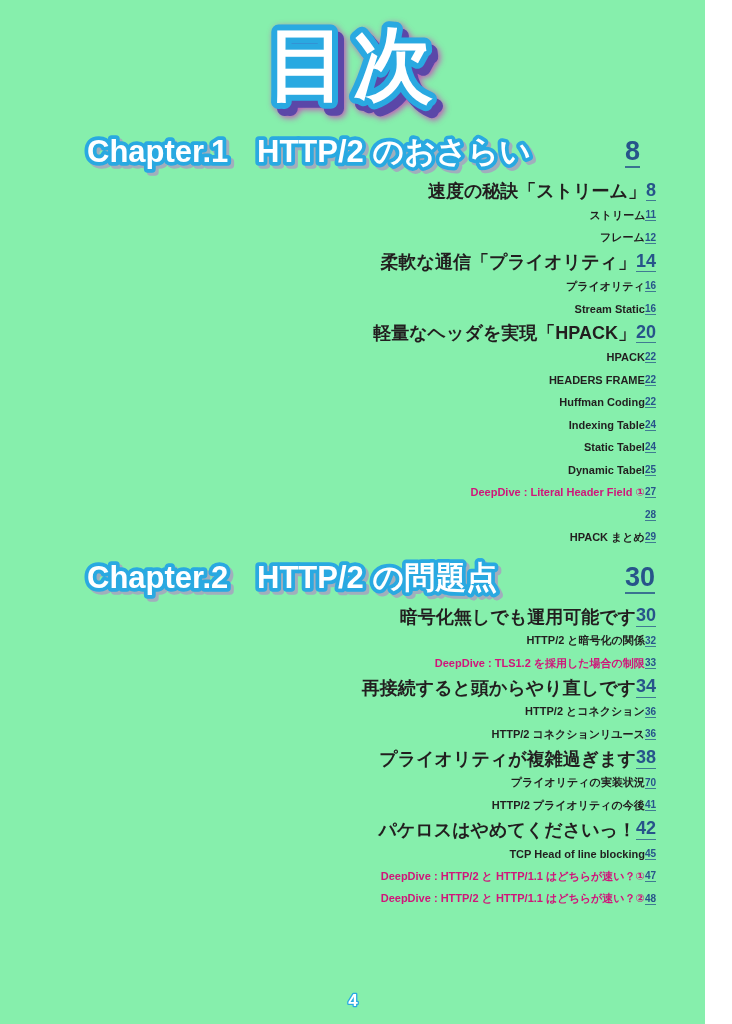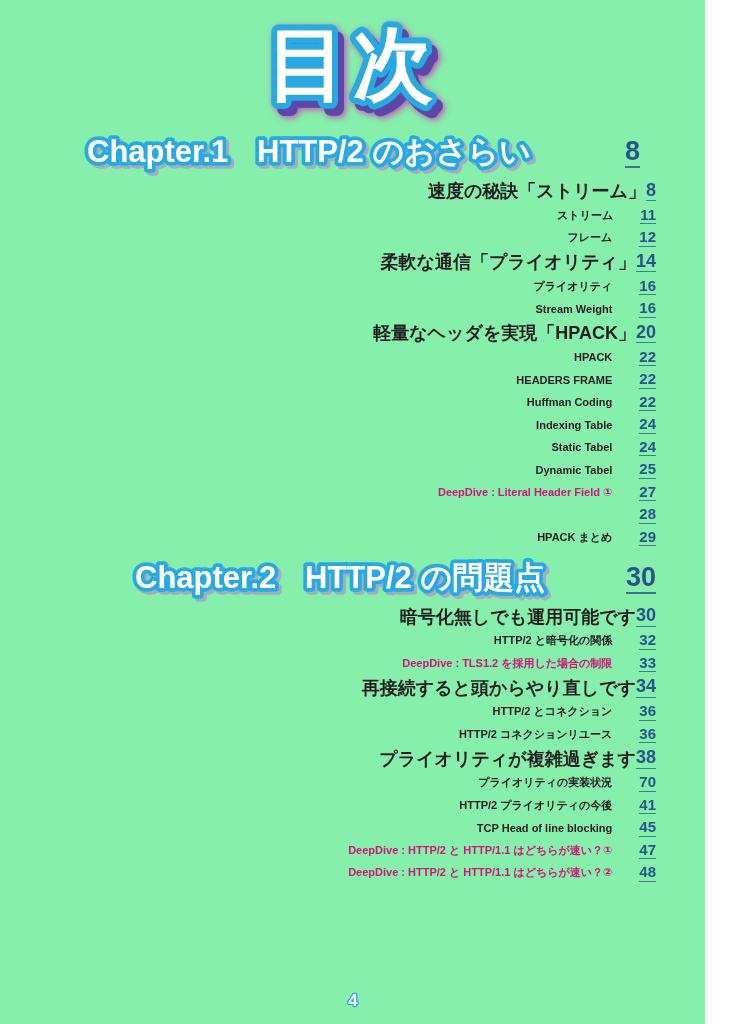--- a/index.html
+++ b/index.html
@@ -13,39 +13,39 @@
     filter: drop-shadow(6px 7px 0px #5B47A8) drop-shadow(2px 2px 3px rgba(205,55,185,0.85)); }
   .title-svg text { font-family:"Liberation Sans","DejaVu Sans",sans-serif;
     font-size:80px; font-weight:bold; letter-spacing:6px;
     fill:#ffffff; stroke:#29A9E1; stroke-width:12px; paint-order:stroke; stroke-linejoin:round; }
 
   
   .content { position:absolute; top:128px; left:85px; right:49px; }
 
   
   .chapter { display:flex; justify-content:flex-start; align-items:flex-end; height:44px; }
-  .chapter.second { margin-top:5px;margin-left:48px; }
+  .chapter.second { margin-top:5px; }
   .ch-svg { overflow:visible; display:block; width:540px; height:42px;
     filter: drop-shadow(3px 3.5px 0px rgba(168,158,192,0.8)); }
   .ch-svg text { font-family:"Liberation Sans","DejaVu Sans",sans-serif;
     font-size:31px; font-weight:bold;
     fill:#ffffff; stroke:#29A9E1; stroke-width:7.5px; paint-order:stroke; stroke-linejoin:round; }
   .ch-page { font-size:27px; font-weight:bold; color:#27548A; line-height:1.02;
     border-bottom:2.5px solid rgba(39,84,138,0.8); margin-bottom:4px; }
 
   
   .toc { margin-top:6px; }
   .row { display:flex; justify-content:flex-end; align-items:center; }
   .row .label { color:#221E1F; font-weight:bold; white-space:nowrap; }
   .lvl1 { height:26px; }
   .lvl1 .label { font-size:18px; padding-left:93px; }
   .lvl1 .pg { font-size:18px; }
   .lvl2 { height:22.5px; }
   .lvl2 .label { font-size:11px; padding-left:120px; }
-  .lvl2 .pg { font-size:15px;margin-left:27px; }
+  .lvl2 .pg { font-size:10px; }
   .dd .label { color:#D0157A; }
   .pg { color:#27548A; font-weight:bold; line-height:1.1; padding-bottom:0px;
     border-bottom:1.5px solid rgba(39,84,138,0.75); }
 
   
   .footer { position:absolute; bottom:12px; left:50%; transform:translateX(-50%); }
   .footer svg { overflow:visible; display:block; }
   .footer text { font-family:"Liberation Sans","DejaVu Sans",sans-serif;
     font-size:17px; font-weight:bold; fill:#ffffff; stroke:#29A9E1;
     stroke-width:2.6px; paint-order:stroke; stroke-linejoin:round; }
@@ -86,21 +86,21 @@
       </div>
       <div class="row lvl1">
         <span class="label">柔軟な通信「プライオリティ」</span>
         <span class="pg">14</span>
       </div>
       <div class="row lvl2">
         <span class="label">プライオリティ</span>
         <span class="pg">16</span>
       </div>
       <div class="row lvl2">
-        <span class="label">Stream Weight</span>
+        <span class="label">Stream Static</span>
         <span class="pg">16</span>
       </div>
       <div class="row lvl1">
         <span class="label">軽量なヘッダを実現「HPACK」</span>
         <span class="pg">20</span>
       </div>
       <div class="row lvl2">
         <span class="label">HPACK</span>
         <span class="pg">22</span>
       </div>
@@ -175,20 +175,24 @@
         <span class="pg">38</span>
       </div>
       <div class="row lvl2">
         <span class="label">プライオリティの実装状況</span>
         <span class="pg">70</span>
       </div>
       <div class="row lvl2">
         <span class="label">HTTP/2 プライオリティの今後</span>
         <span class="pg">41</span>
       </div>
+      <div class="row lvl1">
+        <span class="label">パケロスはやめてくださいっ！</span>
+        <span class="pg">42</span>
+      </div>
       <div class="row lvl2">
         <span class="label">TCP Head of line blocking</span>
         <span class="pg">45</span>
       </div>
       <div class="row lvl2 dd">
         <span class="label">DeepDive : HTTP/2 と HTTP/1.1 はどちらが速い？①</span>
         <span class="pg">47</span>
       </div>
       <div class="row lvl2 dd">
         <span class="label">DeepDive : HTTP/2 と HTTP/1.1 はどちらが速い？②</span>

